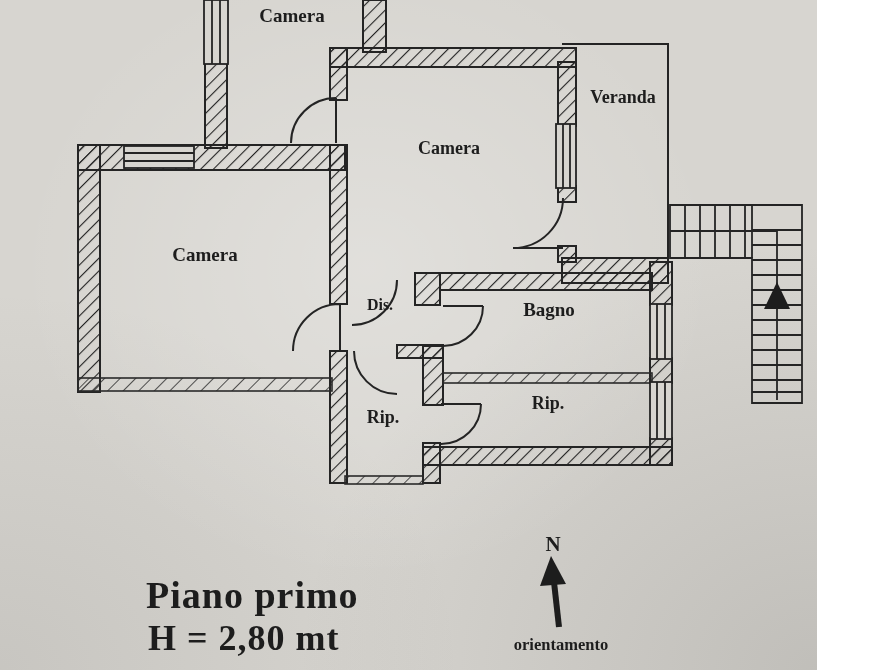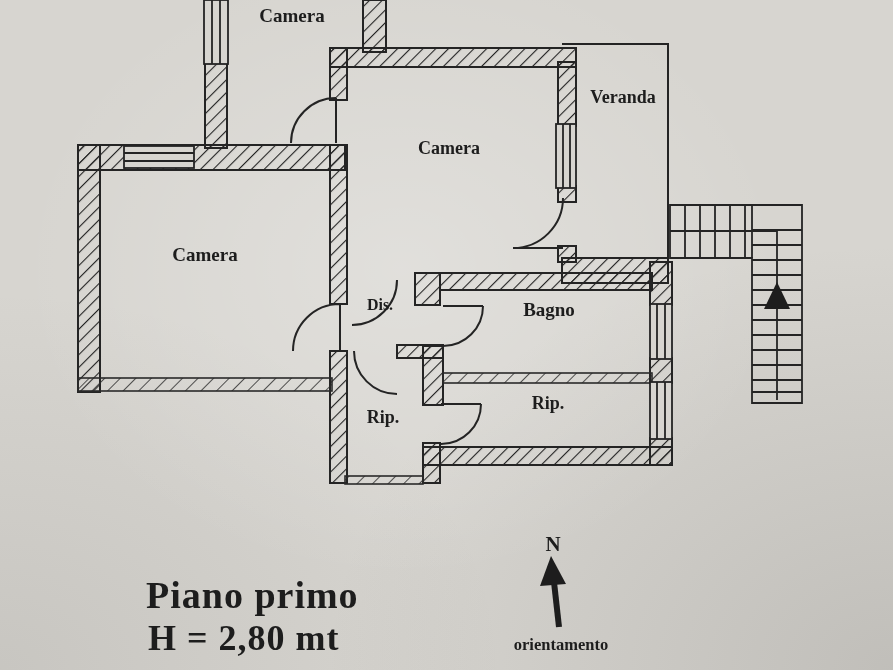--- a/index.html
+++ b/index.html
@@ -1,18 +1,18 @@
 <!DOCTYPE html>
 <html><head>
 <meta charset="utf-8">
 <style>
   html,body{margin:0;padding:0;}
   .page{
     position:relative;
-    width:893px;height:670px;
+    width:817px;height:670px;
     background:
       radial-gradient(ellipse at 45% 40%, rgba(255,255,255,0.25) 0%, rgba(255,255,255,0) 55%),
       radial-gradient(ellipse at 100% 100%, rgba(90,88,84,0.18) 0%, rgba(90,88,84,0) 45%),
       radial-gradient(ellipse at 0% 100%, rgba(90,88,84,0.12) 0%, rgba(90,88,84,0) 40%),
       #d7d5d0;
     overflow:hidden;
     font-family:"Liberation Serif", serif;
   }
   svg{position:absolute;left:0;top:0;}
   text{fill:#1d1d1d;font-family:"Liberation Serif", serif;font-weight:bold;}

